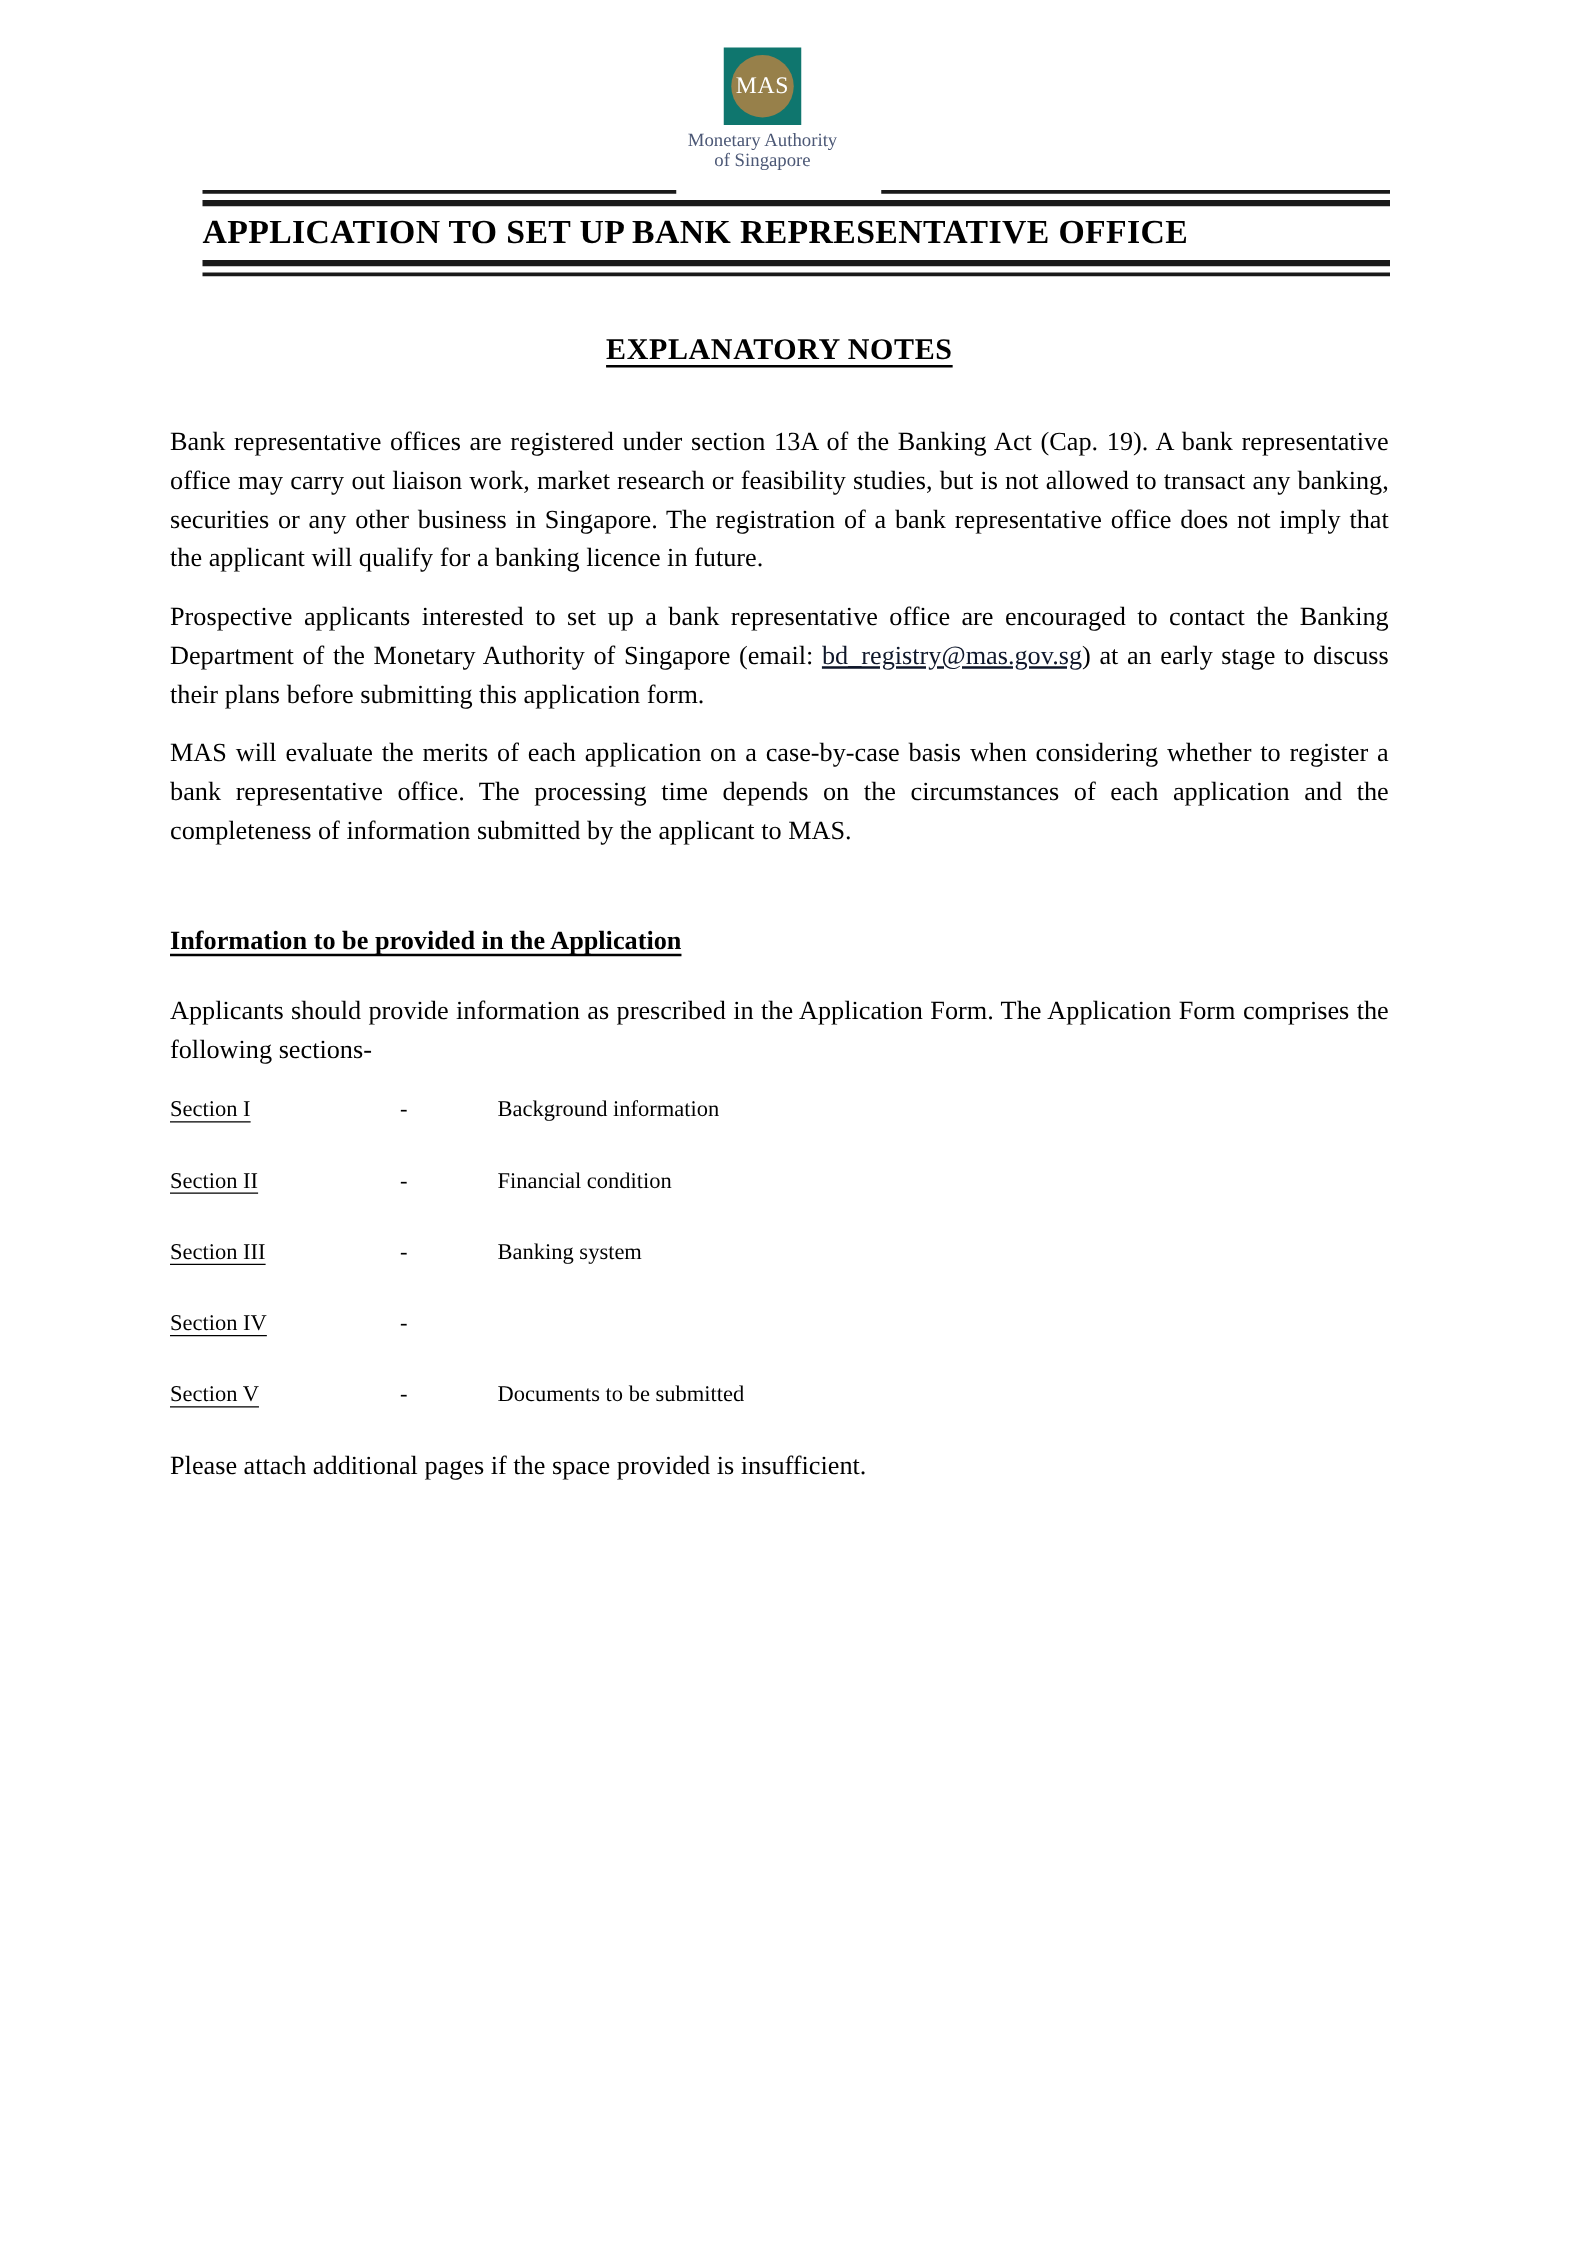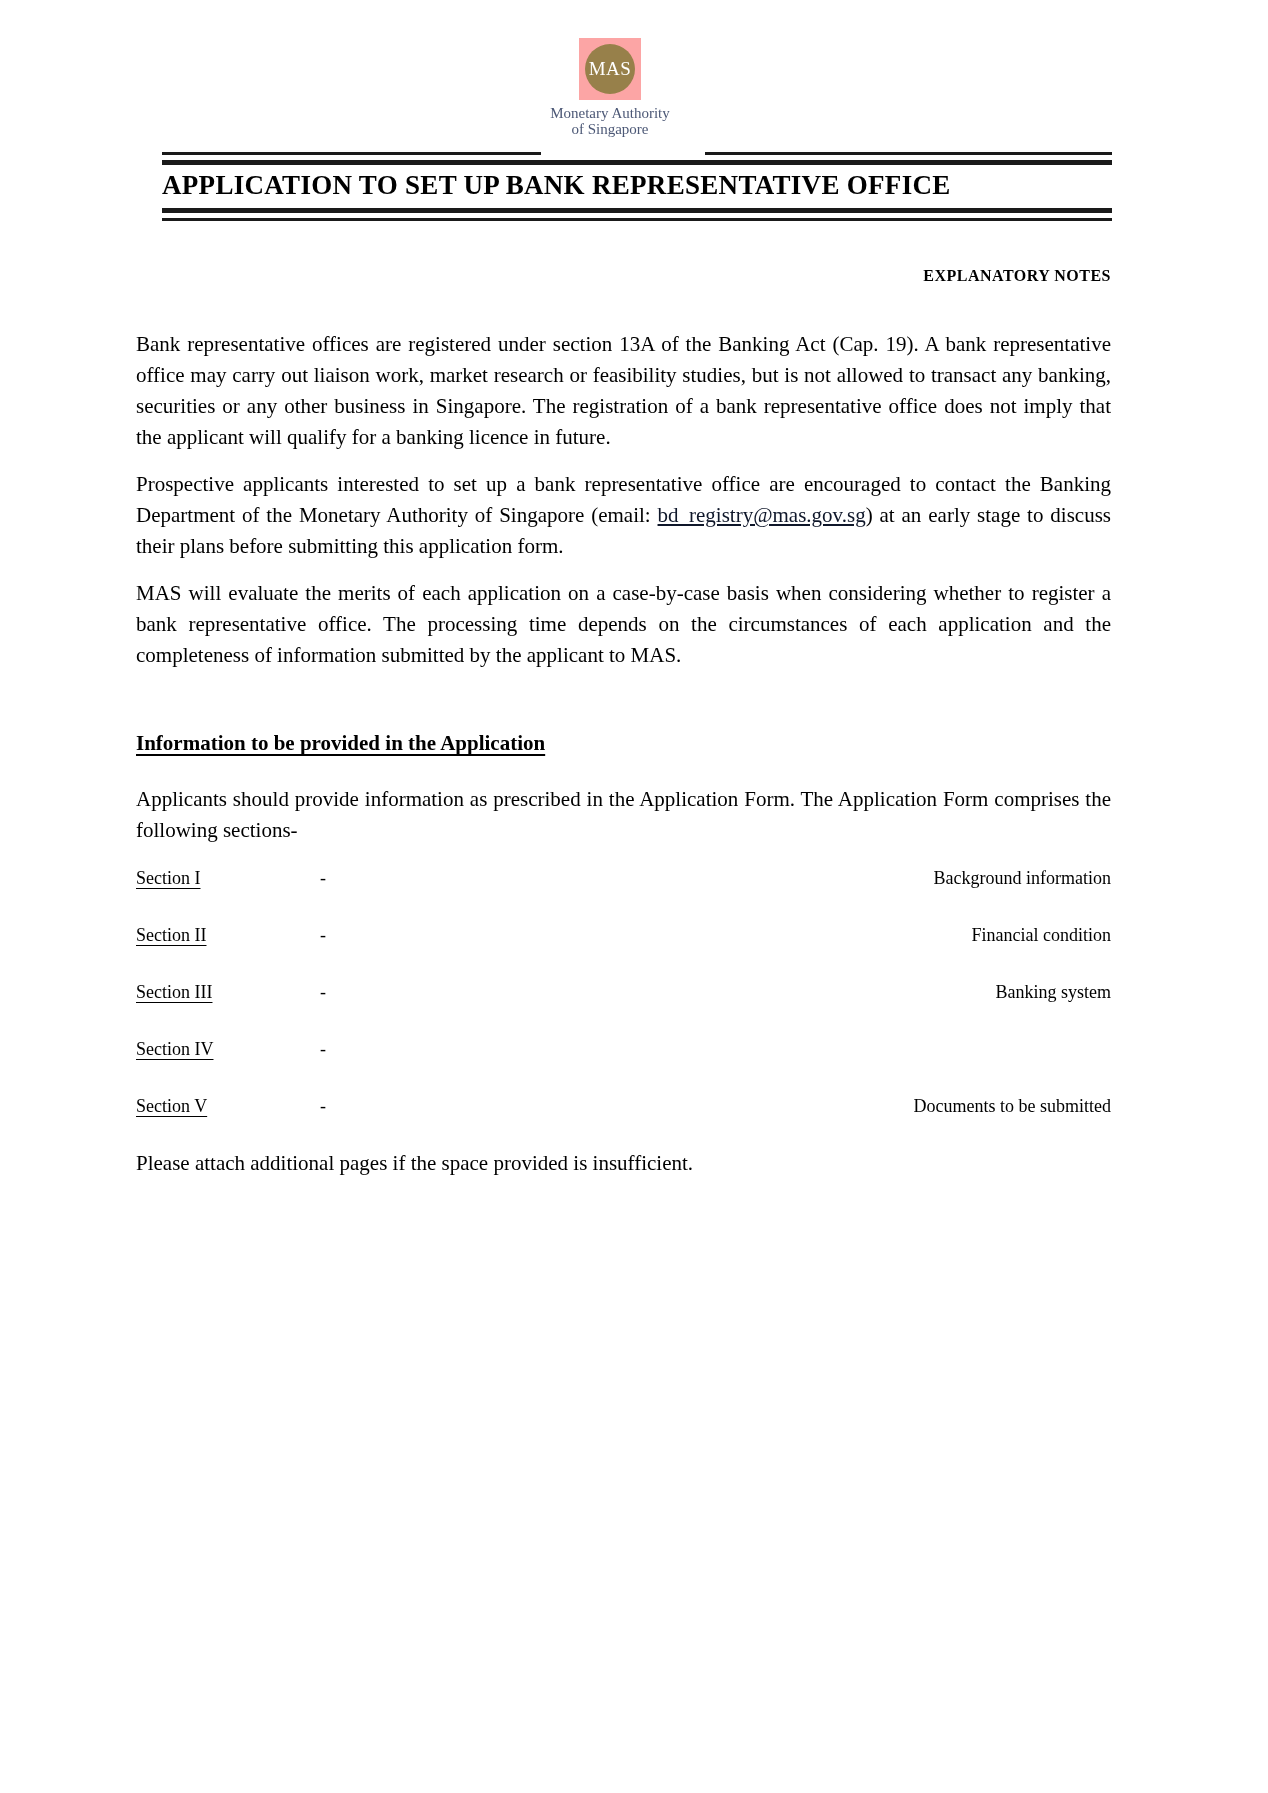--- a/index.html
+++ b/index.html
@@ -17,21 +17,21 @@
   
   .logo-wrap {
     padding-top: 38px;
     width: 100%;
     text-align: center;
     position: relative;
     left: -24px;
   }
   .logo-square {
     width: 62px; height: 62px;
-    background: #fca5a5;
+    background: #0f766e;
     margin: 0 auto;
     display: flex; align-items: center; justify-content: center;
   }
   .logo-circle {
     width: 50px; height: 50px;
     border-radius: 50%;
     background: #97804a;
     display: flex; align-items: center; justify-content: center;
   }
   .logo-acronym {
@@ -70,24 +70,25 @@
   }
   .rule-bottom-thin { margin-top: 5px; }
 
   
   .content {
     width: 975px;
     margin-left: 136px;
   }
   .explanatory-heading {
     margin: 46px 0 0;
-    text-align: right;
-    font-size: 16px;
+    text-align: center;
+    font-size: 24px;
     font-weight: bold;
     letter-spacing: 0.5px;
+    text-decoration: underline;
     text-decoration-thickness: 2px;
     text-underline-offset: 5px;
   }
   .body-para {
     font-size: 21px;
     line-height: 31px;
     text-align: justify;
     margin: 0 0 16px;
   }
   .body-para.first { margin-top: 44px; }
@@ -113,21 +114,21 @@
     font-size: 18px;
     line-height: 28px;
     margin-bottom: 29px;
   }
   .sec-label {
     width: 184px;
     text-decoration: underline;
     text-underline-offset: 4px;
   }
   .sec-dash { width: 78px; }
-  .sec-desc { flex: 1; text-align: right; }
+  .sec-desc { flex: 1; }
 
   .closing-para {
     font-size: 21px;
     line-height: 28px;
     margin: 0;
   }
 </style>
 </head>
 <body>
 

